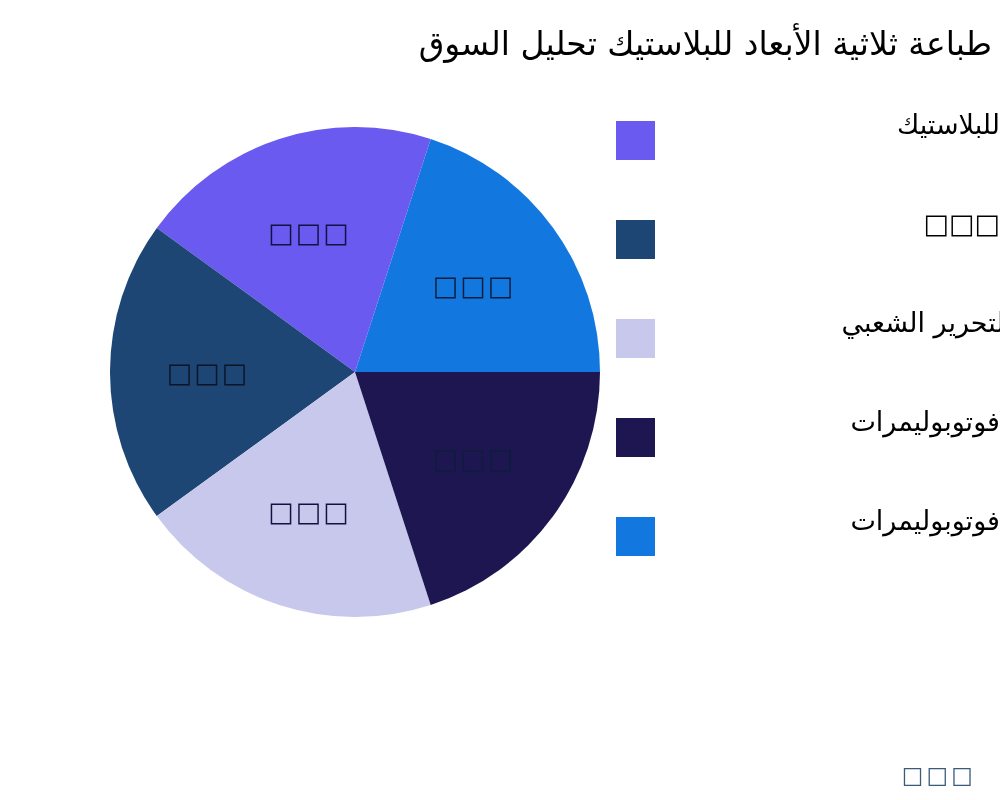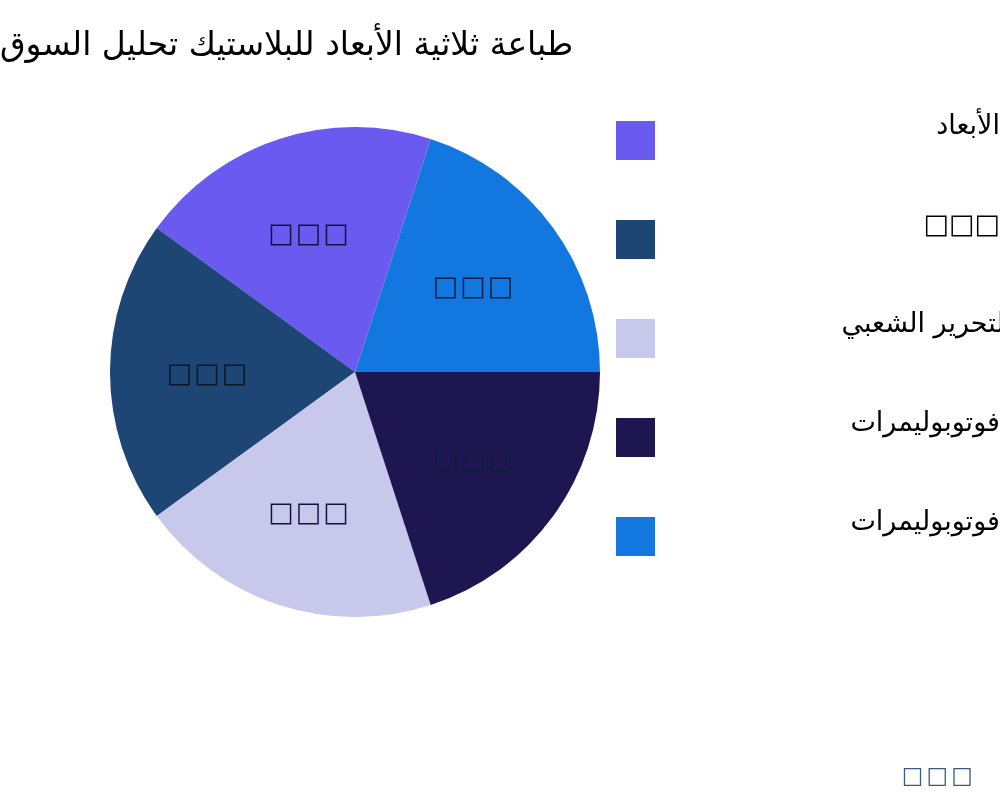--- a/index.html
+++ b/index.html
@@ -15,21 +15,21 @@
     overflow: hidden;
     font-family: "DejaVu Sans", "Liberation Sans", sans-serif;
   }
 
   
   #chart-title {
     position: absolute;
     left: 0;
     top: 22px;
     width: 1000px;
-    text-align: left;
+    text-align: right;
     padding-right: 8px;
     box-sizing: border-box;
     direction: rtl;
     unicode-bidi: isolate;
     font-size: 33px;
     line-height: 44px;
     font-weight: 400;
     color: #000000;
     white-space: nowrap;
     overflow: visible;
@@ -129,21 +129,21 @@
           <text x="98.0" y="245.0" class="slice-label" fill="#0c1428">□□□</text>
           <text x="199.6" y="384.8" class="slice-label" fill="#141040">□□□</text>
           <text x="363.9" y="331.4" class="slice-label" fill="#0c1e3a">□□□</text>
         </g>
     </svg>
   </div>
 
   <div id="legend">
       <div class="legend-row" style="top: 0px;">
         <div class="legend-swatch" style="background: rgb(106, 90, 240);"></div>
-        <div class="legend-text">الأبعاد</div>
+        <div class="legend-text">للبلاستيك</div>
       </div>
       <div class="legend-row" style="top: 99px;">
         <div class="legend-swatch" style="background: rgb(29, 70, 117);"></div>
         <div class="legend-text">□□□</div>
       </div>
       <div class="legend-row" style="top: 198px;">
         <div class="legend-swatch" style="background: rgb(200, 200, 236);"></div>
         <div class="legend-text wide">جيش التحرير الشعبي
 الصينى</div>
       </div>

